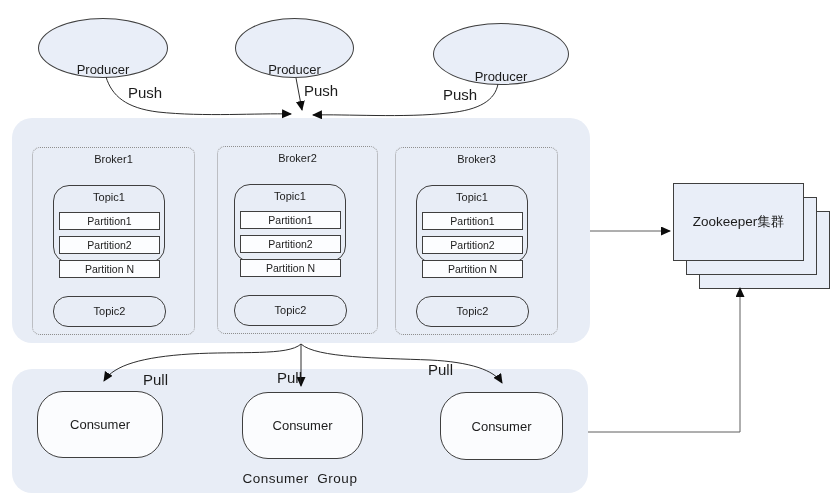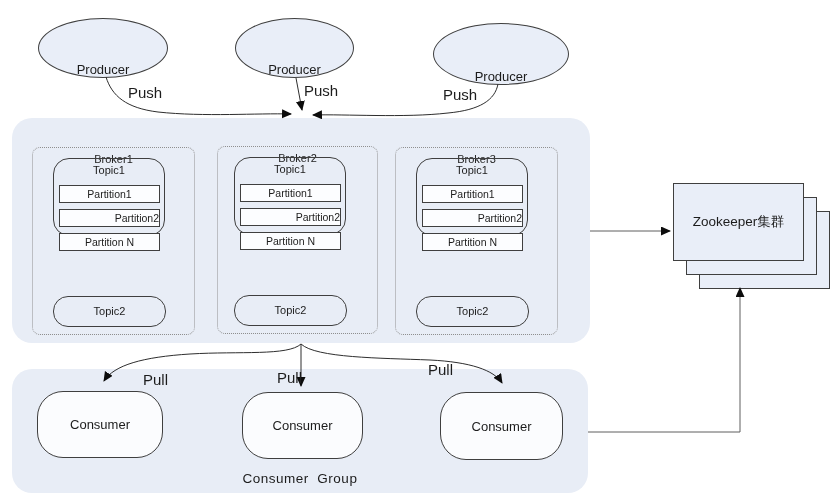--- a/index.html
+++ b/index.html
@@ -31,30 +31,30 @@
   .panel {
     position:absolute; background:#e8edf6; border-radius:20px; z-index:1;
   }
   .broker {
     position:absolute;
     border:1px dotted #8f8f8f; border-radius:8px;
     z-index:2;
   }
   .broker-title { position:absolute; top:5px; left:0; width:100%; text-align:center; font-size:11px; }
   .topic1 {
-    position:absolute; left:20px; top:10px; width:112px; height:78px;
+    position:absolute; left:20px; top:37px; width:112px; height:78px;
     border:1px solid #3f3f3f; border-radius:16px;
   }
   .topic1-title { position:absolute; top:5px; left:0; width:100%; text-align:center; font-size:11px; }
   .partition {
     position:absolute; left:5px; width:101px; height:18px;
     border:1px solid #3f3f3f; background:#fcfdff;
     font-size:10.5px; text-align:center; line-height:17px;
   }
-  .p1 { top:26px; } .p2 { top:50px;text-align:right; } .p3 { top:74px; }
+  .p1 { top:26px; } .p2 { top:50px; } .p3 { top:74px; }
   .topic2 {
     position:absolute; left:20px; top:141px; width:113px; height:31px;
     border:1px solid #3f3f3f; border-radius:15px;
     font-size:11px; text-align:center; line-height:29px;margin-top:7px;
   }
 
   
   .consumer {
     position:absolute;
     border:1px solid #3f3f3f; border-radius:26px;

